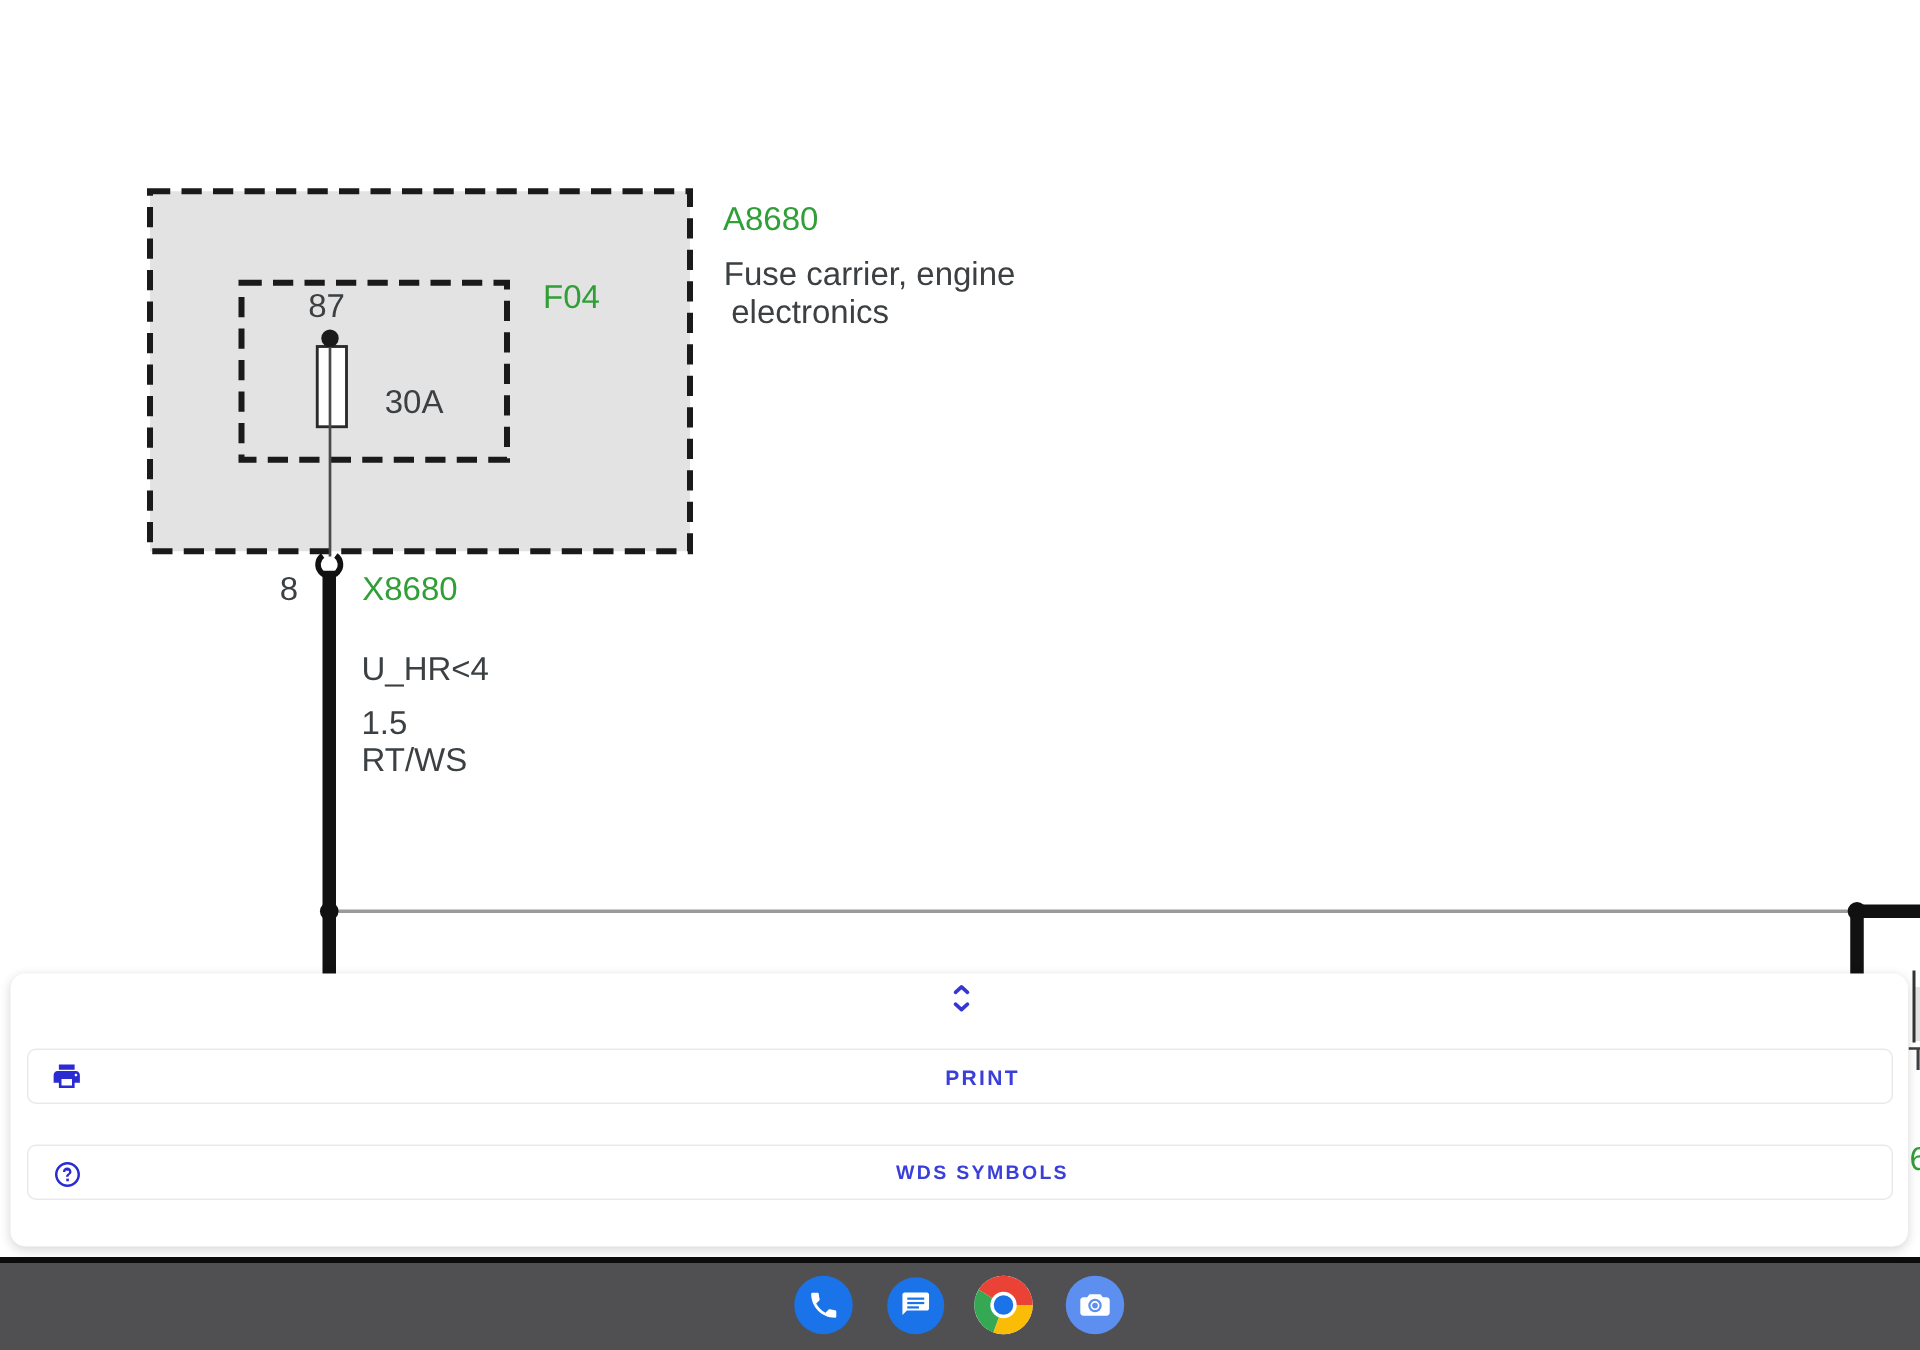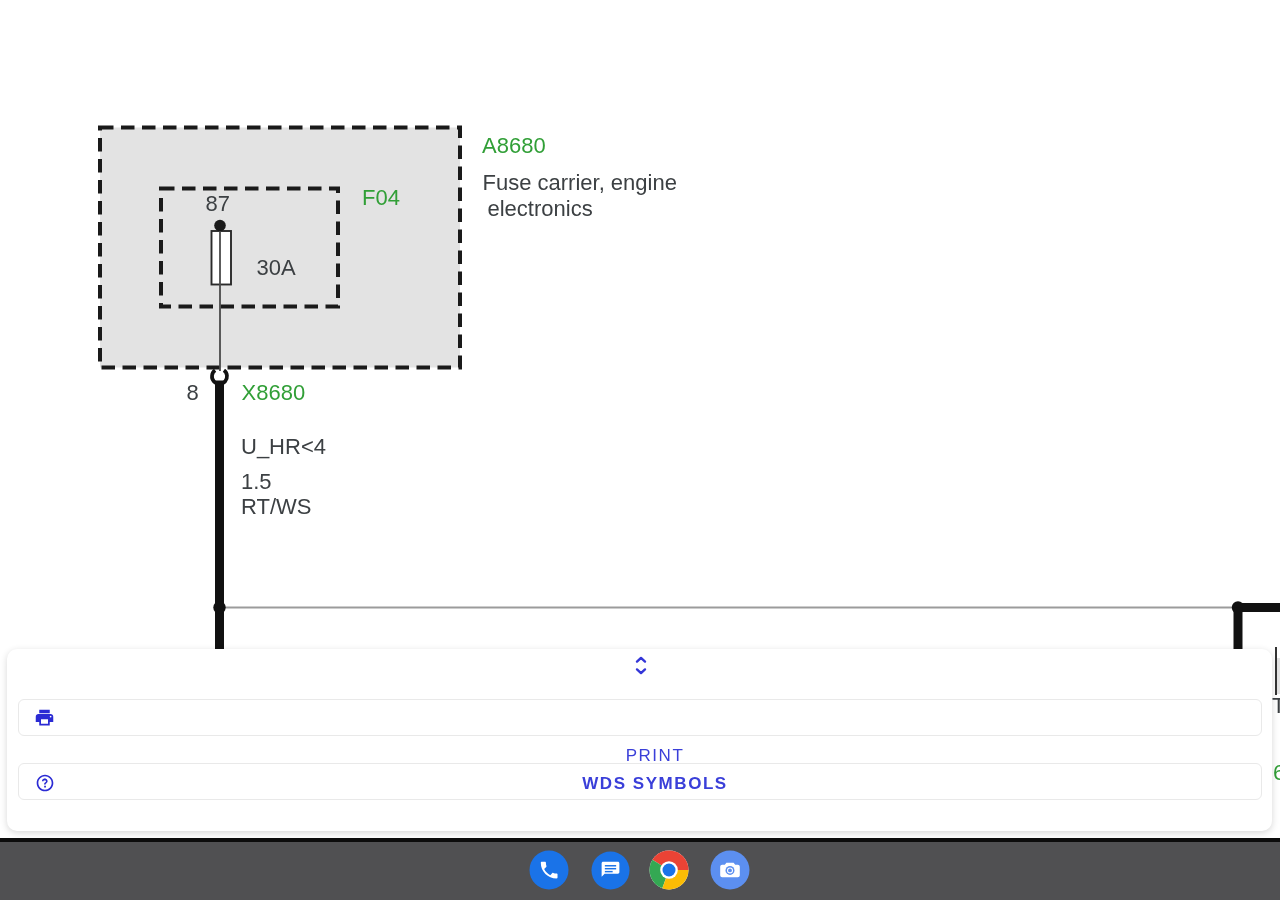--- a/index.html
+++ b/index.html
@@ -72,31 +72,31 @@
   <path d="M3 5.6 L7 1.9 L11 5.6" fill="none" stroke="#3436d8" stroke-width="2.4" stroke-linecap="round" stroke-linejoin="round"></path>
   <path d="M3 13.4 L7 17.1 L11 13.4" fill="none" stroke="#3436d8" stroke-width="2.4" stroke-linecap="round" stroke-linejoin="round"></path>
 </svg>
 
 <div class="abs" style="left:18px;top:698.5px;width:1242px;height:35px;background:#fff;border:1px solid #e9e9e9;border-radius:6px;"></div>
 
 <svg class="abs" style="left:34px;top:706.5px" width="21" height="21" viewBox="0 0 24 24">
   <path fill="#2b2bd4" d="M19 8H5c-1.66 0-3 1.34-3 3v6h4v4h12v-4h4v-6c0-1.66-1.34-3-3-3zm-3 11H8v-5h8v5zm3-7c-.55 0-1-.45-1-1s.45-1 1-1 1 .45 1 1-.45 1-1 1zm-1-9H6v4h12V3z"></path>
 </svg>
 
-<div class="abs" style="left:400px;top:710px;width:510px;text-align:center;font-size:17px;font-weight:normal;letter-spacing:1.55px;color:#3a3fd9;margin-top:36px;">PRINT</div>
+<div class="abs" style="left:400px;top:710px;width:510px;text-align:center;font-size:14px;font-weight:bold;letter-spacing:1.55px;color:#3a3fd9;">PRINT</div>
 
 <div class="abs" style="left:18px;top:762.5px;width:1242px;height:35px;background:#fff;border:1px solid #e9e9e9;border-radius:6px;"></div>
 
 <svg class="abs" style="left:34.5px;top:773px" width="20" height="20" viewBox="0 0 24 24">
   <path fill="#2b2bd4" d="M12 2C6.48 2 2 6.48 2 12s4.48 10 10 10 10-4.48 10-10S17.52 2 12 2zm0 18c-4.41 0-8-3.59-8-8s3.59-8 8-8 8 3.59 8 8-3.59 8-8 8zm1-13h-2v2h2V7zm0-0z"></path>
   <path fill="#2b2bd4" d="M12.5 6c-1.93 0-3.5 1.57-3.5 3.5h2c0-.83.67-1.5 1.5-1.5s1.5.67 1.5 1.5c0 1.5-2.5 1.62-2.5 4h2c0-1.62 2.5-2 2.5-4C16 7.57 14.43 6 12.5 6z" transform="translate(-0.5 0.6) scale(0.98)"></path>
   <rect x="11" y="15.3" width="2.1" height="2.1" fill="#2b2bd4"></rect>
 </svg>
 
-<div class="abs" style="left:400px;top:774px;width:510px;text-align:center;font-size:17px;font-weight:bold;letter-spacing:1.55px;color:#3a3fd9;">WDS SYMBOLS</div>
+<div class="abs" style="left:400px;top:774px;width:510px;text-align:center;font-size:13px;font-weight:bold;letter-spacing:1.55px;color:#3a3fd9;">WDS SYMBOLS</div>
 
 <div class="abs" style="left:0;top:838.3px;width:1280px;height:3.7px;background:#0c0c0c;"></div>
 
 <div class="abs" style="left:0;top:842px;width:1280px;height:58px;background:#505052;"></div>
 
 <svg class="abs" style="left:529px;top:850px" width="40" height="40" viewBox="0 0 40 40">
   <circle cx="20" cy="20" r="19.5" fill="#1a73e8"></circle>
   <path fill="#fff" transform="translate(9 9) scale(0.93)" d="M6.62 10.79c1.44 2.83 3.76 5.14 6.59 6.59l2.2-2.2c.27-.27.67-.36 1.02-.24 1.12.37 2.33.57 3.57.57.55 0 1 .45 1 1V20c0 .55-.45 1-1 1-9.39 0-17-7.61-17-17 0-.55.45-1 1-1h3.5c.55 0 1 .45 1 1 0 1.25.2 2.45.57 3.57.11.35.03.74-.25 1.02l-2.2 2.2z"></path>
 </svg>
 

